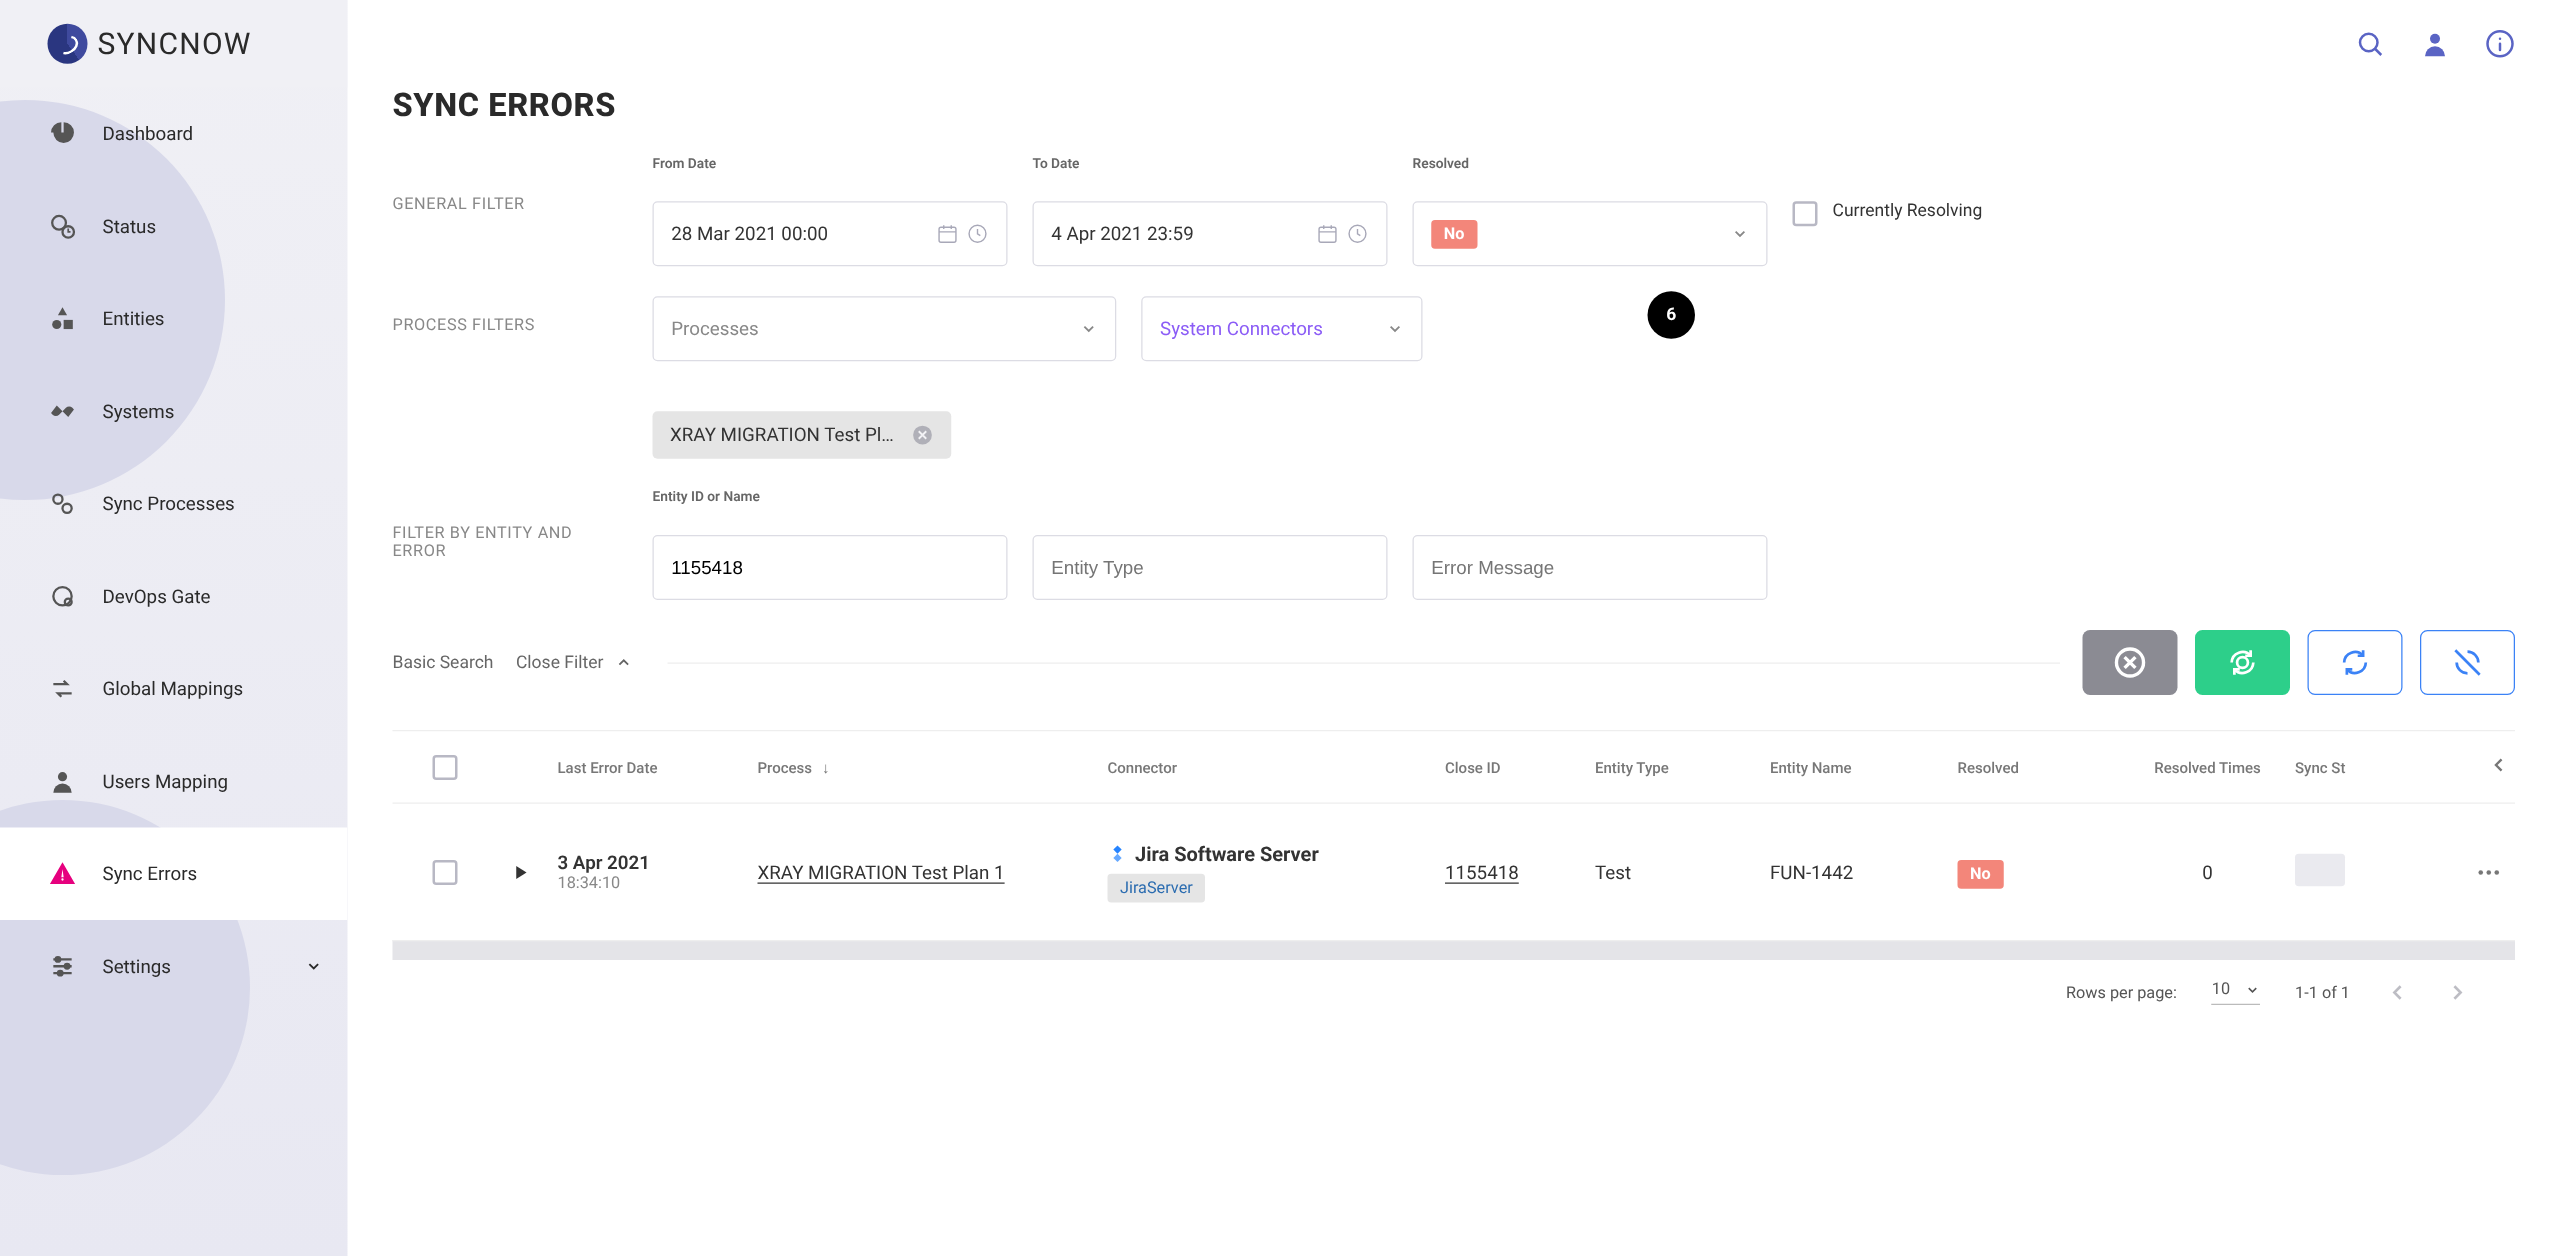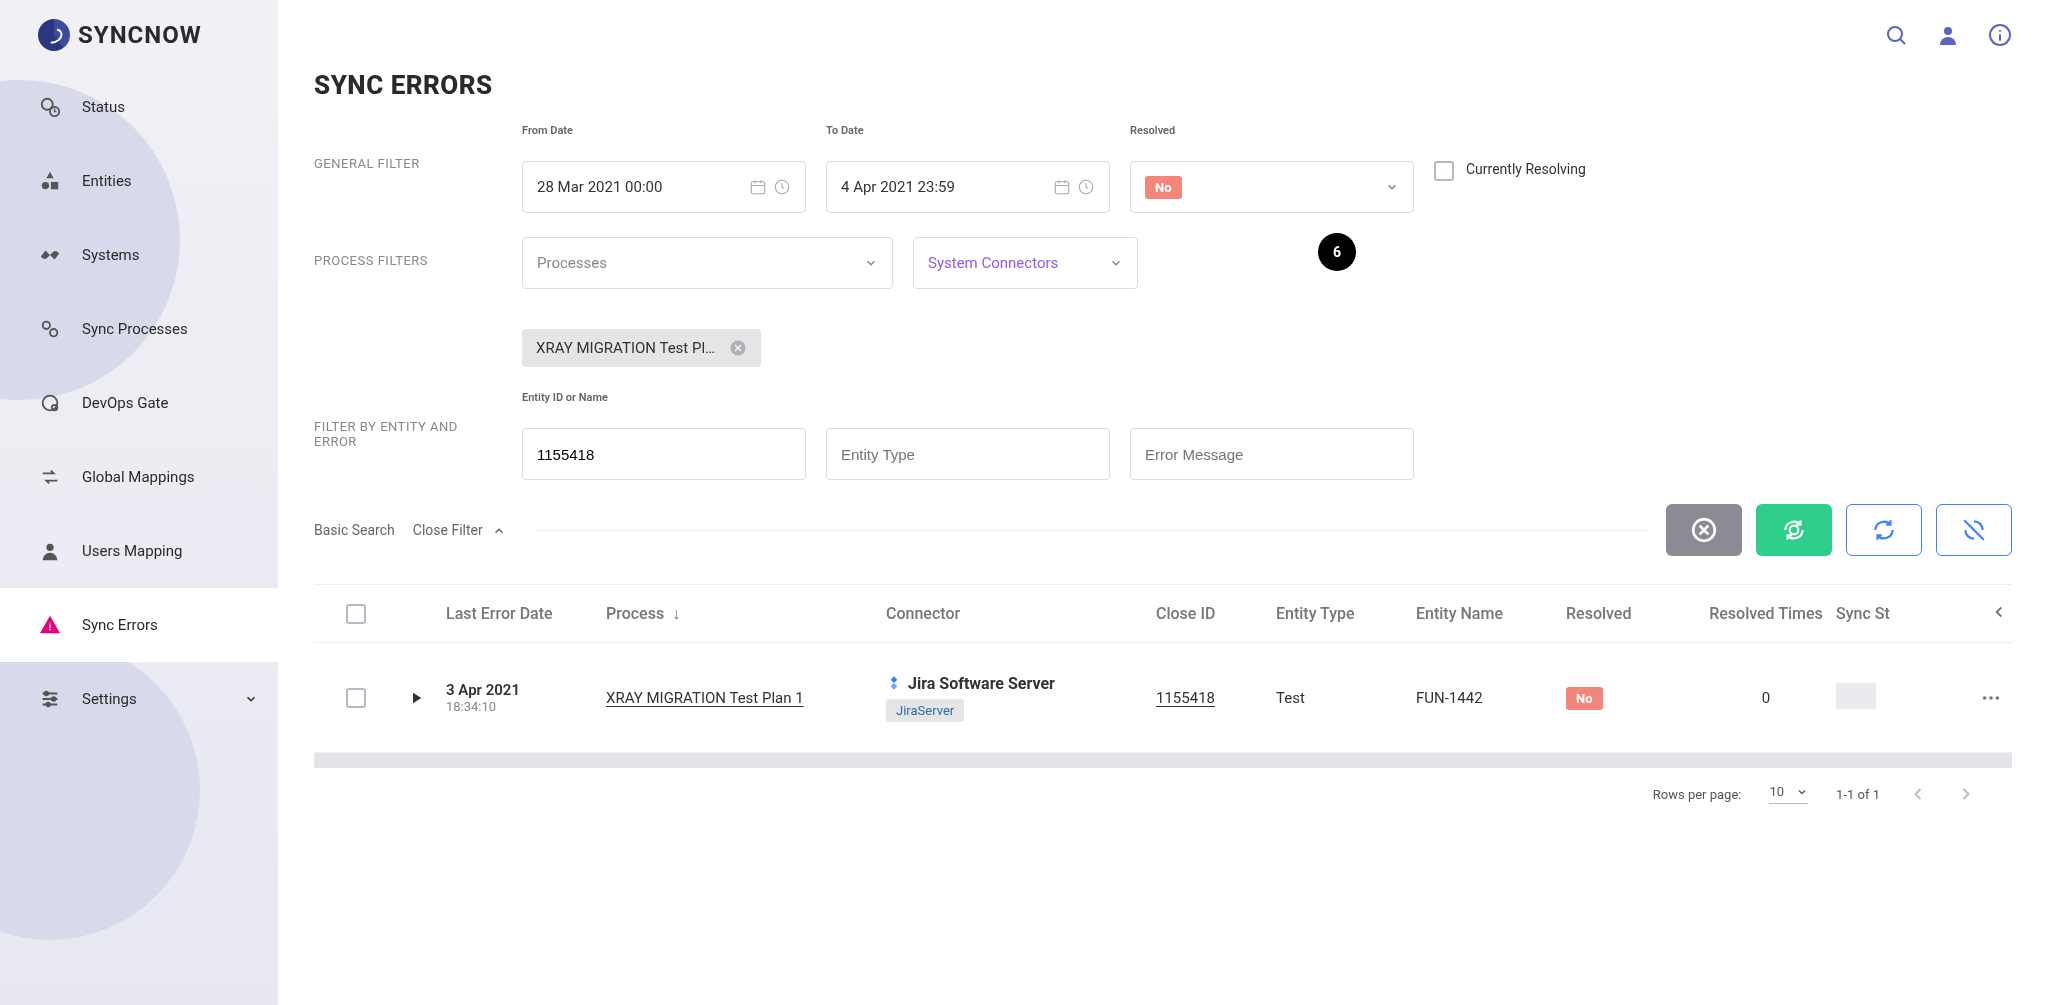--- a/index.html
+++ b/index.html
@@ -6,21 +6,21 @@
     body { font-family: -apple-system, BlinkMacSystemFont, "Segoe UI", Roboto, sans-serif; background: #fff; color: #333; font-size: 14px; }
     .app { display: flex; width: 2048px; height: 1005px; }
 
     
     .sidebar { width: 278px; background: linear-gradient(180deg, #f0f0f5 0%, #e8e8f2 100%); position: relative; overflow: hidden; }
     .sidebar::before { content: ""; position: absolute; top: 80px; left: -140px; width: 320px; height: 320px; border-radius: 50%; background: #d8d9ea; z-index: 0; }
     .sidebar::after { content: ""; position: absolute; top: 640px; left: -100px; width: 300px; height: 300px; border-radius: 50%; background: #d8d9ea; z-index: 0; }
     .logo-area { height: 70px; display: flex; align-items: center; padding-left: 38px; gap: 8px; position: relative; z-index: 1; background: #f0f0f5; }
     .logo-icon { width: 32px; height: 32px; border-radius: 50%; background: conic-gradient(#3f4a9e 0 40%, #2a3680 40% 100%); position: relative; }
     .logo-icon::after { content: ""; position: absolute; top: 10px; left: 7px; width: 14px; height: 10px; border: 2px solid #fff; border-radius: 50%; border-top-color: transparent; border-left-color: transparent; transform: rotate(-30deg);}
-    .logo-text { font-size: 24px; font-weight: 700; letter-spacing: 1px; color: #2a2a2a; }
+    .logo-text { font-size: 24px; font-weight: 400; letter-spacing: 1px; color: #2a2a2a; }
     .nav { list-style: none; position: relative; z-index: 1; }
     .nav-item { display: flex; align-items: center; height: 74px; padding-left: 38px; gap: 20px; cursor: pointer; color: #2a2a2a; font-size: 15px; position: relative; }
     .nav-item.active { background: #fff; }
     .nav-icon { width: 24px; height: 24px; display: flex; align-items: center; justify-content: center; color: #555; }
     .nav-item.active .nav-icon { color: #e6007e; }
     .nav-chevron { margin-left: auto; margin-right: 20px; }
 
     
     .main { flex: 1; display: flex; flex-direction: column; padding: 0 36px 36px 36px; min-width: 0;}
     .top-icons { height: 70px; display: flex; justify-content: flex-end; align-items: center; gap: 28px; color: #5a64c4; }
@@ -55,21 +55,21 @@
     .divider { flex: 1; height: 1px; background: #eee; margin-left: 10px; }
     .action-btns { display: flex; gap: 14px; }
     .btn { width: 76px; height: 52px; border-radius: 6px; display: flex; align-items: center; justify-content: center; cursor: pointer; }
     .btn-grey { background: #8b8b93; color: #fff; }
     .btn-green { background: #2dcf8a; color: #fff; }
     .btn-blue-o { background: #fff; border: 1.5px solid #3b82f6; color: #3b82f6; }
 
     
     .table-wrap { border-top: 1px solid #eee; }
     .thead, .trow { display: flex; align-items: center; border-bottom: 1px solid #eee; padding: 0 12px; min-height: 58px; position: relative;}
-    .thead { color: #777; font-size: 16px; font-weight: 500;}
+    .thead { color: #777; font-size: 12px; font-weight: 500;}
     .cell-check { width: 60px; flex: 0 0 60px; display:flex; justify-content:center;}
     .cell-expand { width: 60px; flex: 0 0 60px; display:flex; justify-content:center;}
     .cell-date { width: 160px; flex: 0 0 160px; }
     .cell-process { width: 280px; flex: 0 0 280px; }
     .cell-connector { width: 270px; flex: 0 0 270px; }
     .cell-entity-id { width: 120px; flex: 0 0 120px; }
     .cell-entity-type { width: 140px; flex: 0 0 140px; }
     .cell-entity-name { width: 150px; flex: 0 0 150px; }
     .cell-resolved { width: 130px; flex: 0 0 130px; }
     .cell-resolved-times { width: 140px; flex: 0 0 140px; text-align:center;}
@@ -98,20 +98,28 @@
 <div class="app">
   <aside class="sidebar">
     <div class="logo-area">
       <span class="logo-icon"></span>
       <span class="logo-text">SYNCNOW</span>
     </div>
     <ul class="nav">
       <li class="nav-item">
         <span class="nav-icon">
             <svg width="22" height="22" viewBox="0 0 24 24" fill="currentColor">
+              <path d="M11 2v9H2a9 9 0 0 1 9-9zm2 0a9 9 0 0 1 9 9 9 9 0 0 1-9 9 9 9 0 0 1-9-9h9V2z"></path>
+            </svg>
+          </span>
+        <span>Dashboard</span>
+      </li>
+      <li class="nav-item">
+        <span class="nav-icon">
+            <svg width="22" height="22" viewBox="0 0 24 24" fill="currentColor">
               <circle cx="9" cy="9" r="6" fill="none" stroke="currentColor" stroke-width="2"></circle>
               <circle cx="17" cy="17" r="5" fill="none" stroke="currentColor" stroke-width="2"></circle>
               <path d="M17 14v3h2" stroke="currentColor" stroke-width="1.5" fill="none"></path>
             </svg>
           </span>
         <span>Status</span>
       </li>
       <li class="nav-item">
         <span class="nav-icon">
             <svg width="22" height="22" viewBox="0 0 24 24" fill="currentColor">

